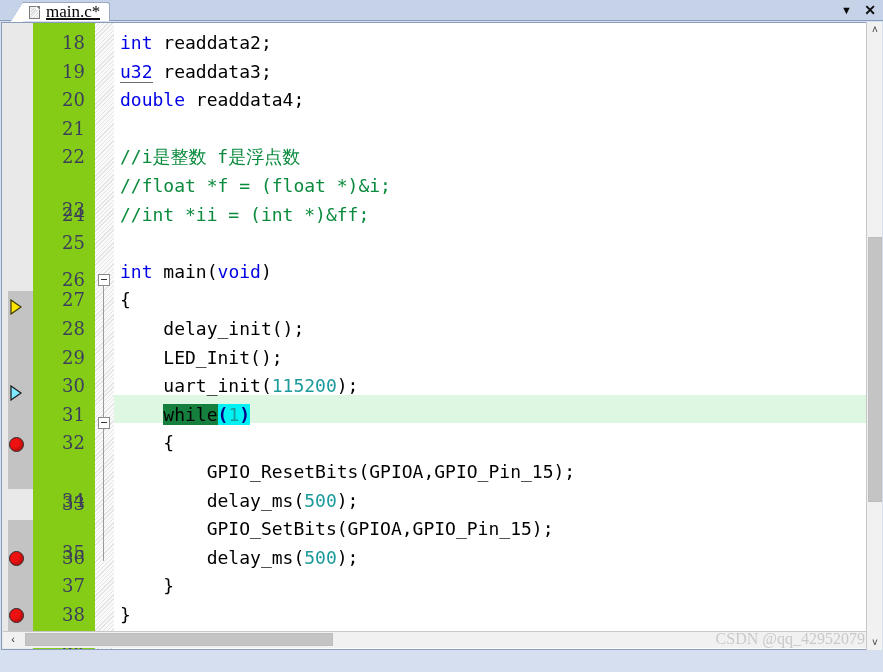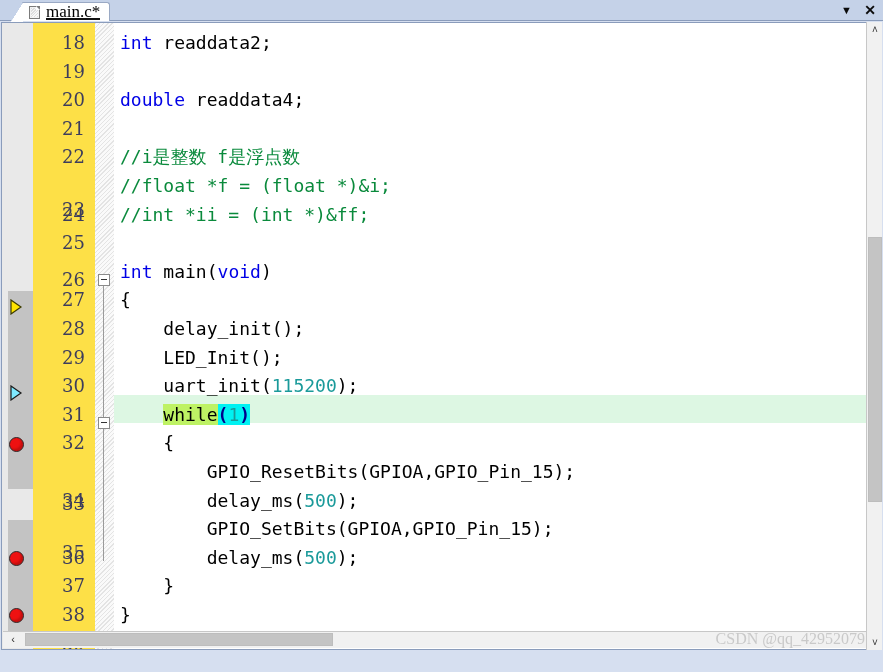--- a/index.html
+++ b/index.html
@@ -94,21 +94,21 @@
   }
   .bp{
     width:15px;height:15px;border-radius:50%;
     background:#ee1111;border:1px solid #2b2b2b;
     box-sizing:border-box;
     box-shadow:inset -2px -2px 2px rgba(0,0,0,.18);
   }
 
   #linenum-col{
     position:absolute;left:31px;top:0;width:62px;height:626px;
-    background:#fde047;
+    background:#84cc16;
   }
   #fold-col{
     position:absolute;left:93px;top:0;width:19px;height:626px;
     background:repeating-linear-gradient(135deg,#e4e4e4 0 1px,#fafafa 1px 3px);
   }
   #code-area{
     position:absolute;left:112px;top:0;right:0;height:626px;
     background:#ffffff;
     overflow:hidden;
   }
@@ -125,21 +125,21 @@
     color:#000000;
     letter-spacing:0px;
   }
   .kw{color:#0000e6;}
   .cmt{color:#0a8a3c;}
   .num{color:#1a9a9a;}
   .under{border-bottom:1px solid #6f6f6f;}
   .cur-line{
     position:absolute;left:0;right:0;height:28.6px;background:#ddf7e3;
   }
-  .sel{background:#bef264;}
+  .sel{background:#15803d;}
   .hl-paren{background:#00f2f2;font-weight:bold;color:#00008b;}
   .hl-one{background:#00f2f2;}
 
   
   .fold-box{
     position:absolute;left:3px;width:12px;height:12px;
     border:1px solid #8a8a8a;background:#ffffff;box-sizing:border-box;
   }
   .fold-box:after{
     content:"";position:absolute;left:2px;top:4px;width:6px;height:1px;background:#333;
@@ -254,20 +254,21 @@
     <div id="fold-col">
       <div class="fold-line" style="top:256px;height:138px;"></div>
       <div class="fold-box" style="top:251px;"></div>
       <div class="fold-line" style="top:394px;height:144px;"></div>
       <div class="fold-box" style="top:394px;"></div>
     </div>
 
     <div id="code-area">
       <div class="cur-line" style="top:371.8px;"></div>
     <div class="code" style="top: 6px;"><span class="kw">int</span> readdata2;</div>
+        <div class="code" style="top: 34.6px;"><span class="kw under">u32</span> readdata3;</div>
         <div class="code" style="top: 63.2px;"><span class="kw">double</span> readdata4;</div>
         <div class="code" style="top: 91.8px;"></div>
         <div class="code" style="top: 120.4px;"><span class="cmt">//i是整数 f是浮点数</span></div>
         <div class="code" style="top: 149px;"><span class="cmt">//float *f = (float *)&amp;i;</span></div>
         <div class="code" style="top: 177.6px;"><span class="cmt">//int *ii = (int *)&amp;ff;</span></div>
         <div class="code" style="top: 206.2px;"></div>
         <div class="code" style="top: 234.8px;"><span class="kw">int</span> main(<span class="kw">void</span>)</div>
         <div class="code" style="top: 263.4px;">{</div>
         <div class="code" style="top: 292px;">    delay_init();</div>
         <div class="code" style="top: 320.6px;">    LED_Init();</div>

